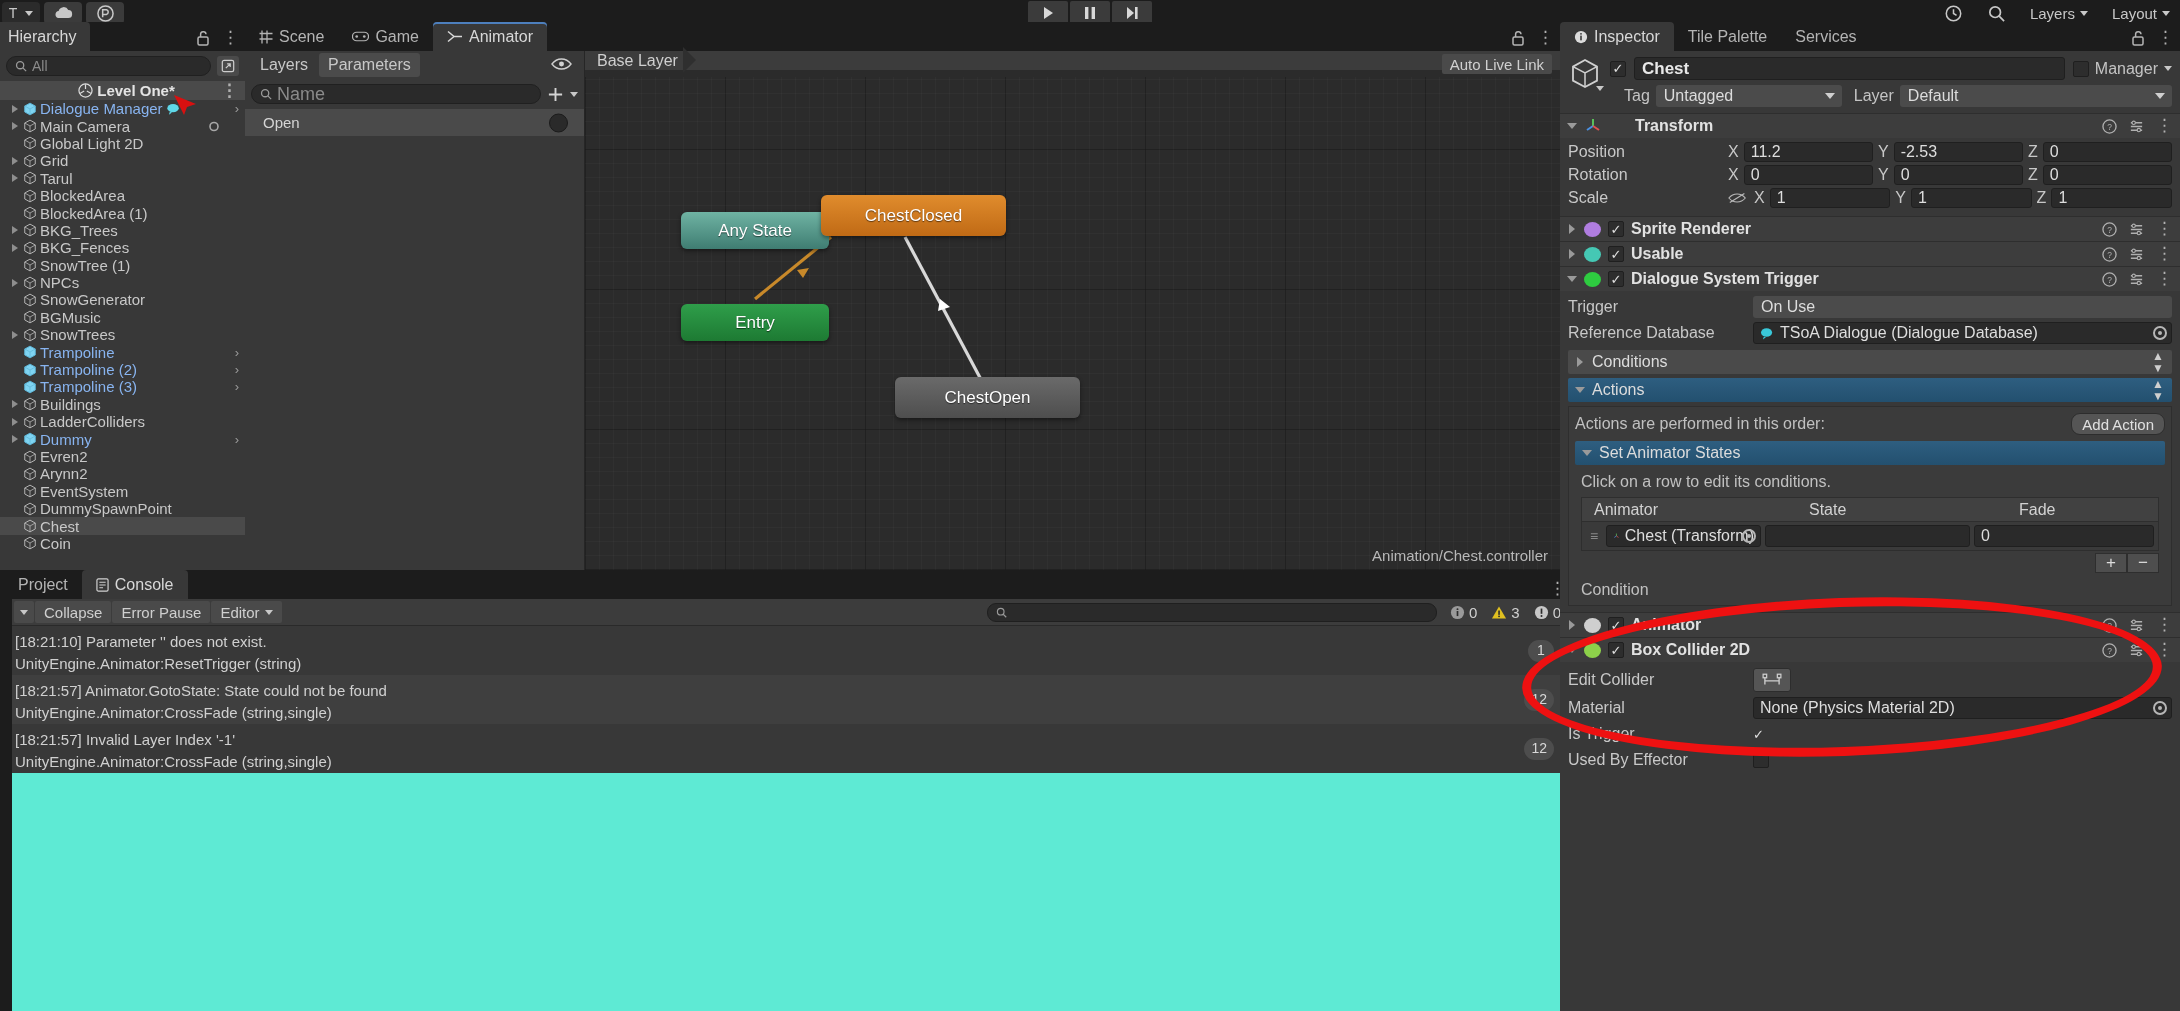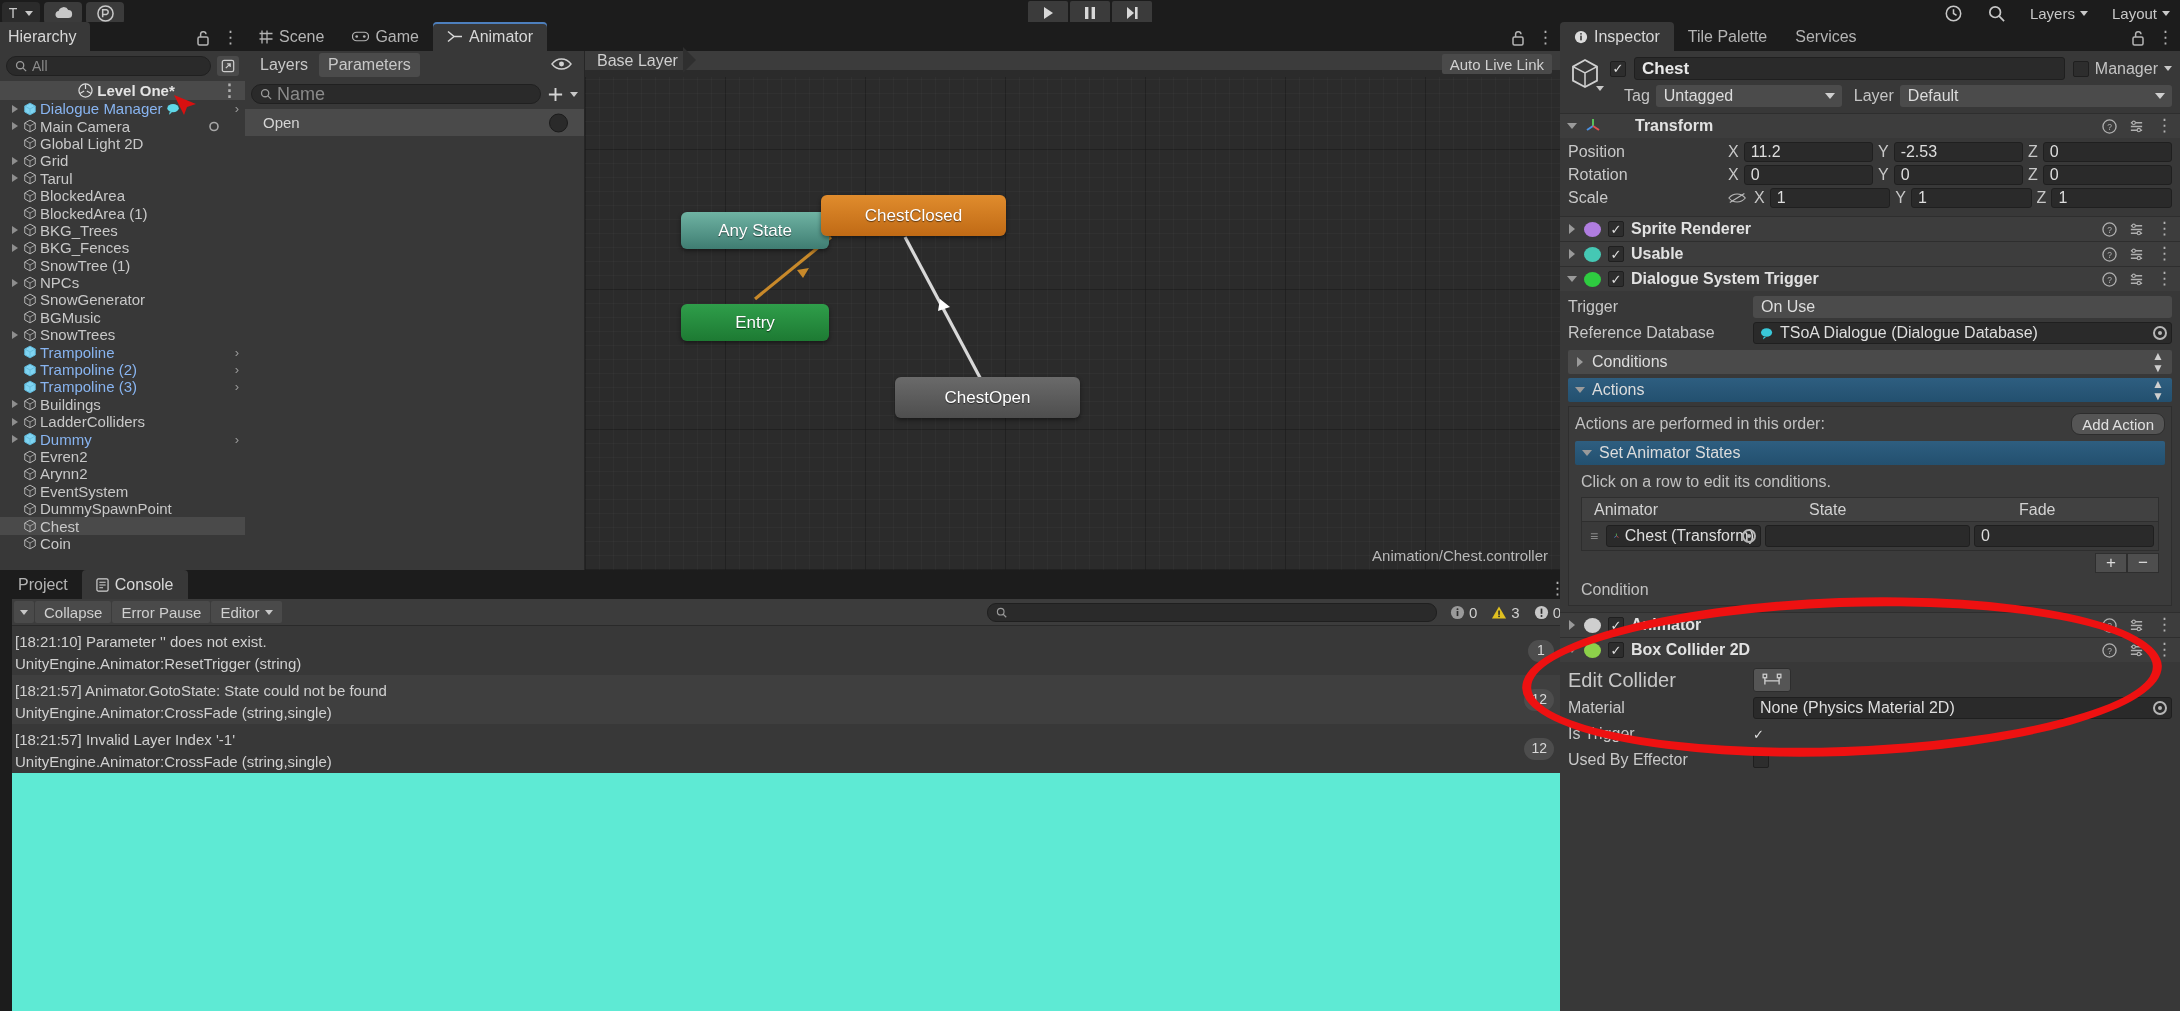--- a/index.html
+++ b/index.html
@@ -1103,21 +1103,21 @@
                 <circle cx="5" cy="4" r="1.8" fill="#383838" stroke="#b0b0b0" stroke-width="1.2"></circle>
                 <circle cx="10.5" cy="11.8" r="1.8" fill="#383838" stroke="#b0b0b0" stroke-width="1.2"></circle>
               </svg>
               <span class="dots">⋮</span>
             </span>
           </div>
         </div>
 
       <div class="comp-body">
         <div class="editcol">
-          <span class="plabel" style="width:185px;font-size:20px;color:#c8c8c8;">Edit Collider</span>
+          <span class="plabel" style="width:185px;font-size:16px;color:#c8c8c8;">Edit Collider</span>
           <span class="editbtn">
             <svg width="20" height="16" viewBox="0 0 22 18">
               <path d="M3 14V6M19 14V6M3 10h16" stroke="#cfcfcf" stroke-width="1.5"></path>
               <rect x="1" y="2.5" width="4" height="4" fill="none" stroke="#cfcfcf" stroke-width="1.4"></rect>
               <rect x="17" y="2.5" width="4" height="4" fill="none" stroke="#cfcfcf" stroke-width="1.4"></rect>
             </svg>
           </span>
         </div>
         <div class="prow">
           <span class="plabel">Material</span>

